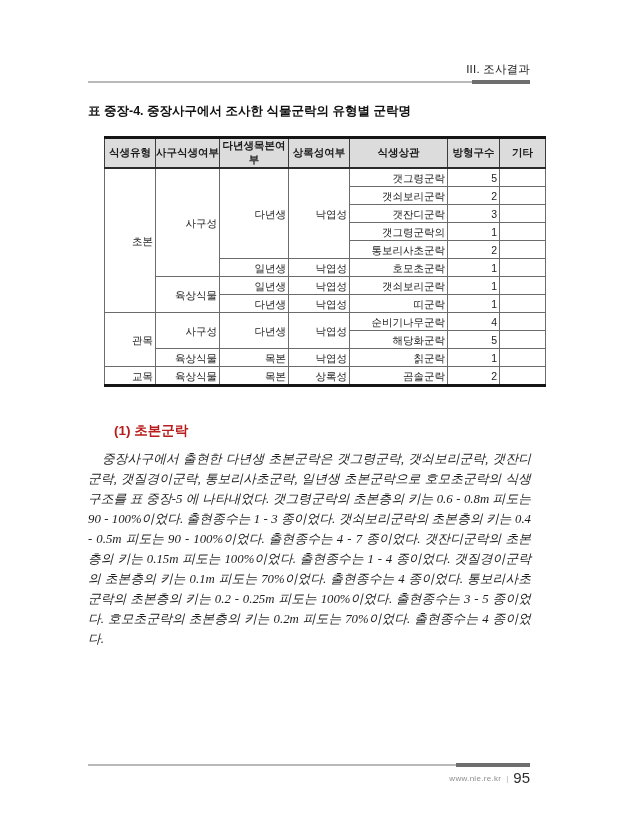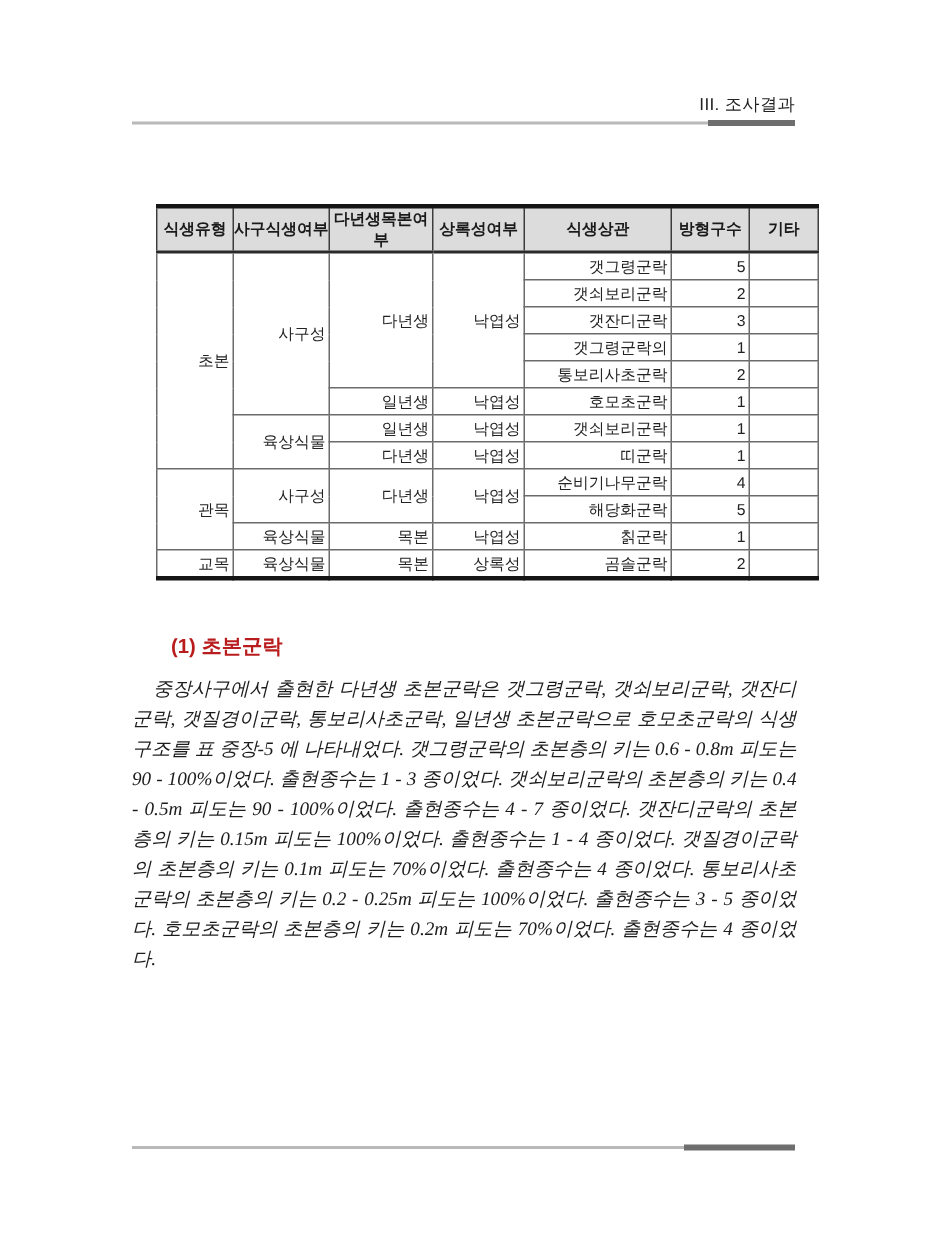--- a/index.html
+++ b/index.html
@@ -77,20 +77,21 @@
 </head>
 <body>
 
 <div class="page">
 
   <div class="header-label">III. 조사결과</div>
   <div class="header-rule">
     <div class="rule-thick"></div>
   </div>
 
+  <div class="table-title">표 중장-4. 중장사구에서 조사한 식물군락의 유형별 군락명</div>
 
   <table class="data">
     <colgroup>
       <col style="width:51px">
         <col style="width:64px">
         <col style="width:69px">
       <col style="width:61px">
         <col style="width:98px">
         <col style="width:52px">
       <col style="width:46px">
@@ -194,14 +195,17 @@
 
   <div class="section-heading">(1) 초본군락</div>
 
   <div class="body-text">
     <p>중장사구에서 출현한 다년생 초본군락은 갯그령군락, 갯쇠보리군락, 갯잔디군락, 갯질경이군락, 통보리사초군락, 일년생 초본군락으로 호모초군락의 식생구조를 표 중장-5 에 나타내었다. 갯그령군락의 초본층의 키는 0.6 - 0.8m 피도는 90 - 100%이었다. 출현종수는 1 - 3 종이었다. 갯쇠보리군락의 초본층의 키는 0.4 - 0.5m 피도는 90 - 100%이었다. 출현종수는 4 - 7 종이었다. 갯잔디군락의 초본층의 키는 0.15m 피도는 100%이었다. 출현종수는 1 - 4 종이었다. 갯질경이군락의 초본층의 키는 0.1m 피도는 70%이었다. 출현종수는 4 종이었다. 통보리사초군락의 초본층의 키는 0.2 - 0.25m 피도는 100%이었다. 출현종수는 3 - 5 종이었다. 호모초군락의 초본층의 키는 0.2m 피도는 70%이었다. 출현종수는 4 종이었다.</p>
   </div>
 
   <div class="footer-rule">
     <div class="rule-thick"></div>
   </div>
+  <div class="footer-text">
+    <span class="footer-site">www.nie.re.kr</span><span class="footer-divider">|</span><span class="footer-page">95</span>
+  </div>
 
 </div>
 
 </body></html>

